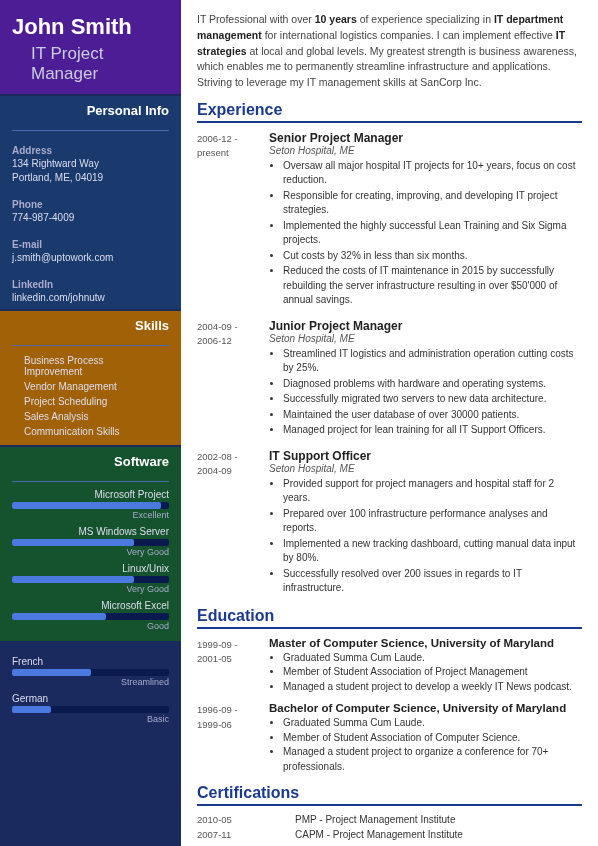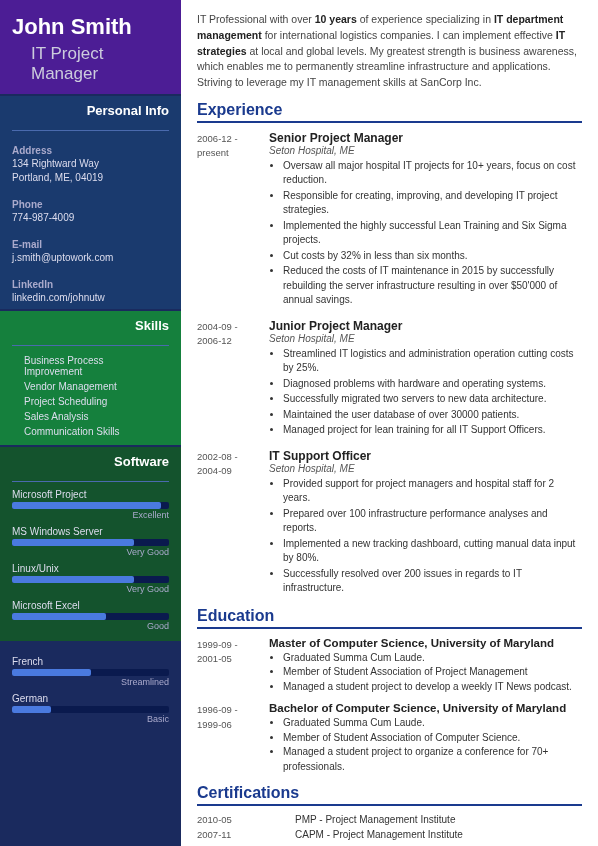--- a/index.html
+++ b/index.html
@@ -51,41 +51,42 @@
       margin-top: 14px;
       margin-bottom: 1px;
     }
     .info-value {
       font-size: 10px;
       color: #dde;
       line-height: 1.4;
     }
 
     .skills-section {
-      background: #15803d;
+      background: #a16207;
       padding: 7px 12px 6px 12px;
       margin-top: 2px;
     }
     .skill-item {
       font-size: 10px;
       color: #dde;
       padding: 2px 12px;
       border-bottom: none;
     }
 
     .software-section {
       background: #14532d;
       padding: 7px 12px 8px 12px;
       margin-top: 2px;
     }
     .sw-item-name {
       font-size: 10px;
       color: #dde;
       margin-top: 6px;
       margin-bottom: 2px;
+      text-align: right;
     }
     .sw-bar-bg {
       background: #0a1a4e;
       height: 7px;
       border-radius: 2px;
       width: 100%;
       margin-bottom: 1px;
     }
     .sw-bar-fill {
       background: #4a7adf;

